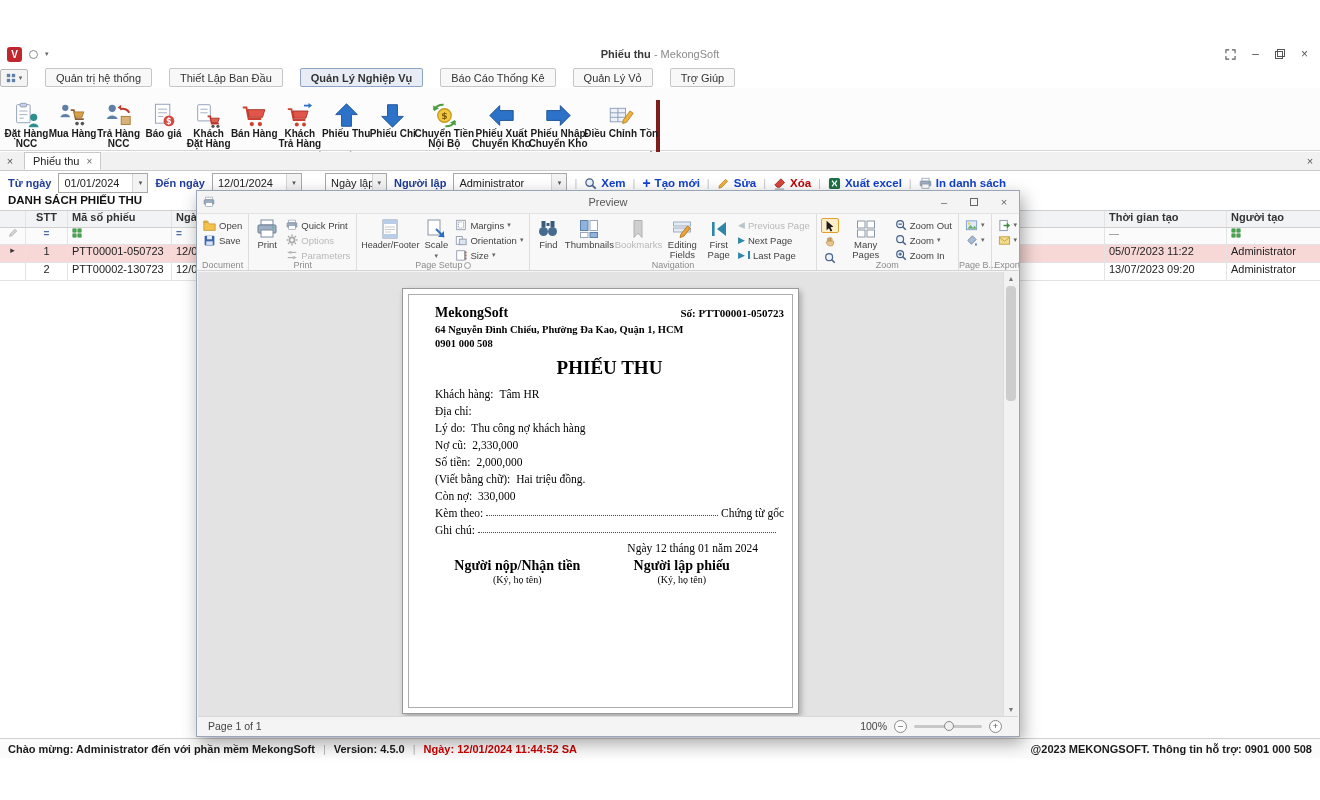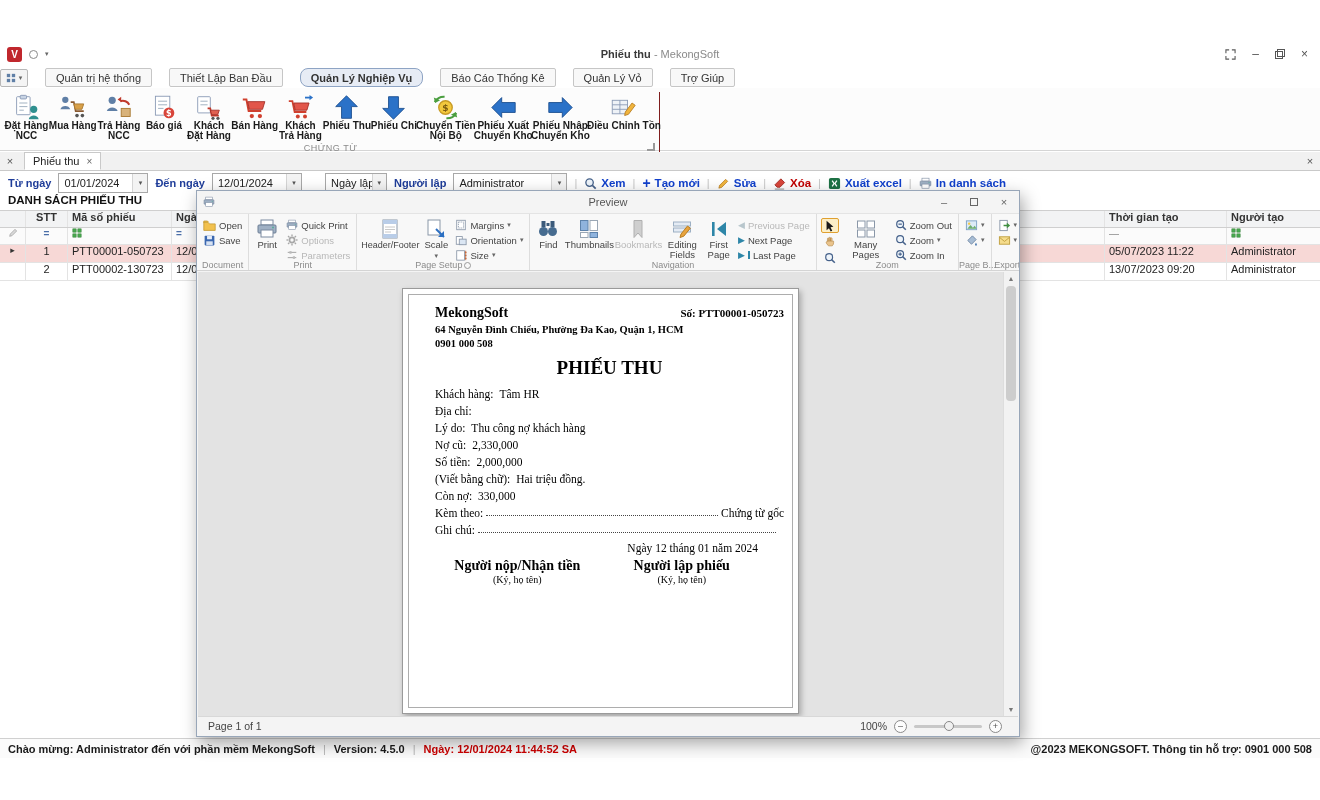--- a/index.html
+++ b/index.html
@@ -18,25 +18,25 @@
 .tb-controls{margin-left:auto;display:flex;gap:16px;padding-right:12px;z-index:2;align-items:center;}
 .tb-controls .wbtn{color:#555;font-size:12px;line-height:12px;cursor:default;display:flex;align-items:center;}
 .ic-restore{position:relative;width:10px;height:10px;display:inline-block;}
 .ic-restore::before{content:"";position:absolute;left:0;bottom:0;width:6px;height:6px;border:1px solid #555;background:#fff;}
 .ic-restore::after{content:"";position:absolute;right:0;top:0;width:6px;height:6px;border:1px solid #555;}
 
 
 .menubar{position:absolute;top:66px;left:0;width:100%;height:21px;display:flex;align-items:flex-end;gap:17px;}
 .mb-btn{width:28px;height:18px;border:1px solid #b8b8b8;background:#f4f4f4;display:inline-flex;align-items:center;justify-content:center;gap:3px;border-radius:2px;}
 .mtab{height:19px;padding:0 10px;border:1px solid #c6c6c6;background:#f8f8f8;display:flex;align-items:center;font-size:11px;color:#333;border-radius:2px;white-space:nowrap;}
-.mtab.active{background:#e7ecf5;border-color:#8ea4c4;font-weight:bold;border-radius:8px;}
+.mtab.active{background:#e7ecf5;border-color:#8ea4c4;font-weight:bold;}
 
 
 .ribbon{position:absolute;top:88px;left:0;width:100%;height:63px;border-bottom:1px solid #d5d5d5;background:#fcfcfc;}
-.rb-group{position:absolute;left:2px;top:4px;width:658px;height:62px;border-right:1px solid #7f1d1d;}
+.rb-group{position:absolute;left:2px;top:12px;width:658px;height:62px;border-right:4px solid #7f1d1d;}
 .rb-items{display:flex;align-items:flex-start;height:50px;padding-left:2px;}
 .rb-item{min-width:45px;padding:1px 3px;display:flex;flex-direction:column;align-items:center;cursor:default;}
 .rb-icon{width:28px;height:28px;display:flex;align-items:center;justify-content:center;}
 .rb-l1,.rb-l2{font-size:10px;font-weight:bold;color:#1a1a1a;line-height:10px;white-space:nowrap;text-align:center;}
 .rb-group-label{position:absolute;bottom:1px;left:0;width:100%;text-align:center;font-size:9px;color:#8a8a8a;letter-spacing:.5px;}
 .rb-corner{position:absolute;right:4px;bottom:3px;width:8px;height:8px;border-right:2px solid #9a9a9a;border-bottom:2px solid #9a9a9a;}
 
 
 .tabstrip{position:absolute;top:152px;left:0;width:100%;height:19px;background:#f1f1f1;border-bottom:1px solid #c9c9c9;display:flex;align-items:flex-end;}
 .ts-close{width:20px;text-align:center;color:#555;font-size:11px;align-self:center;}

